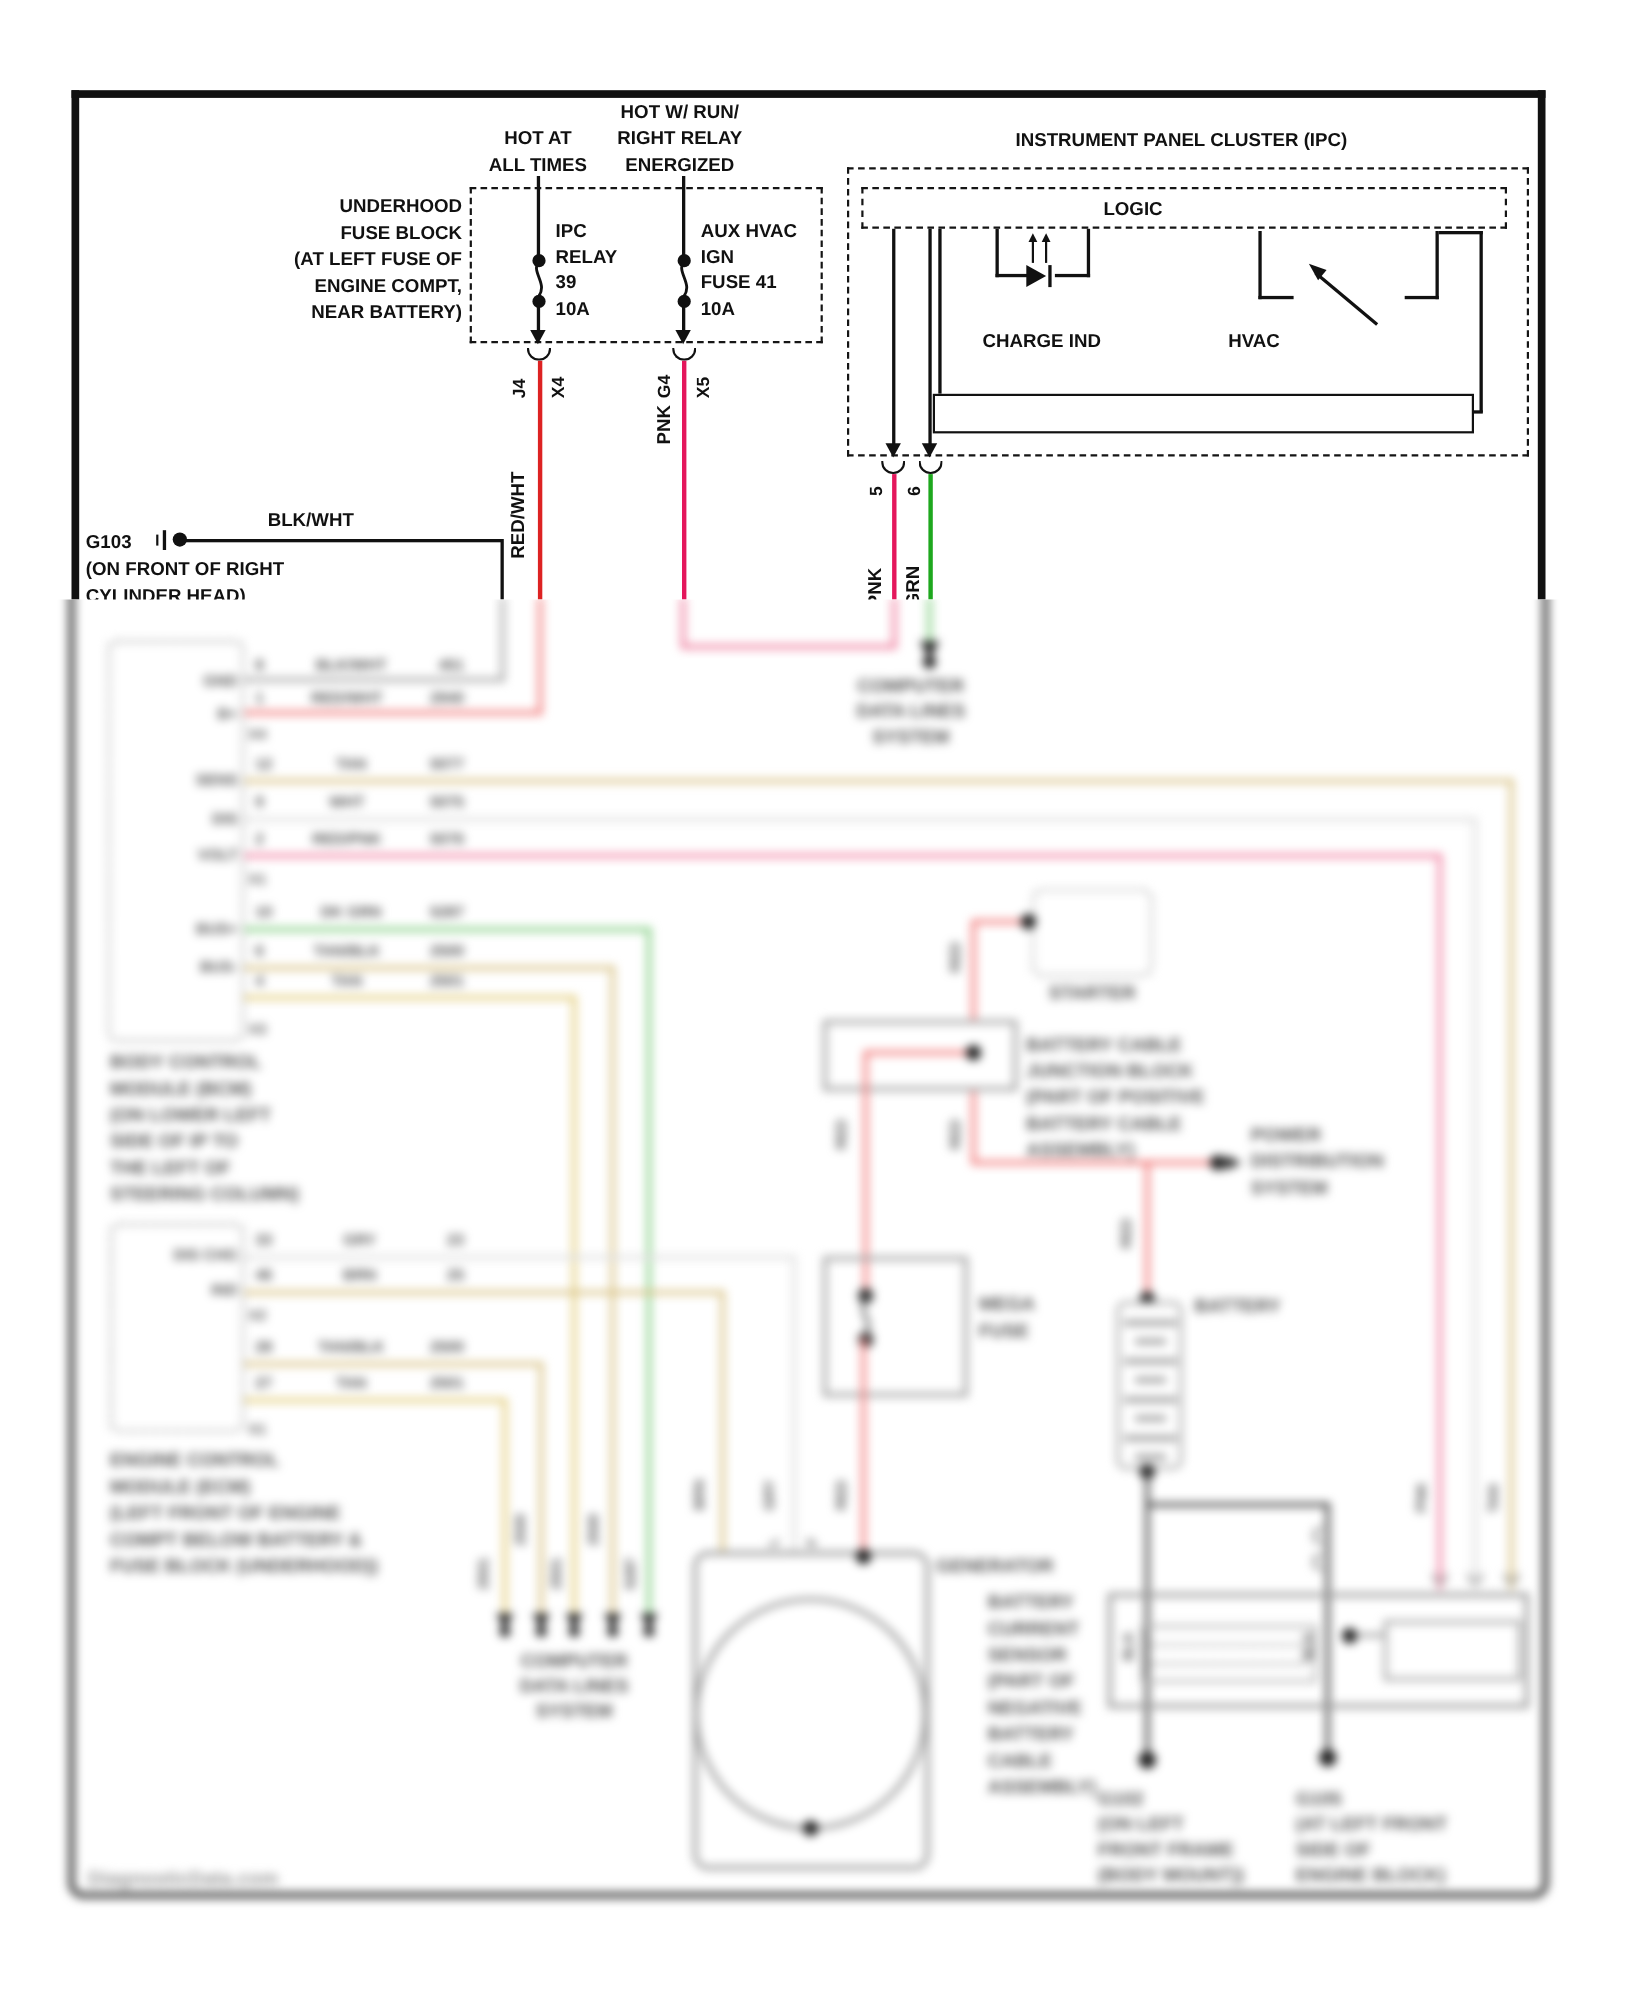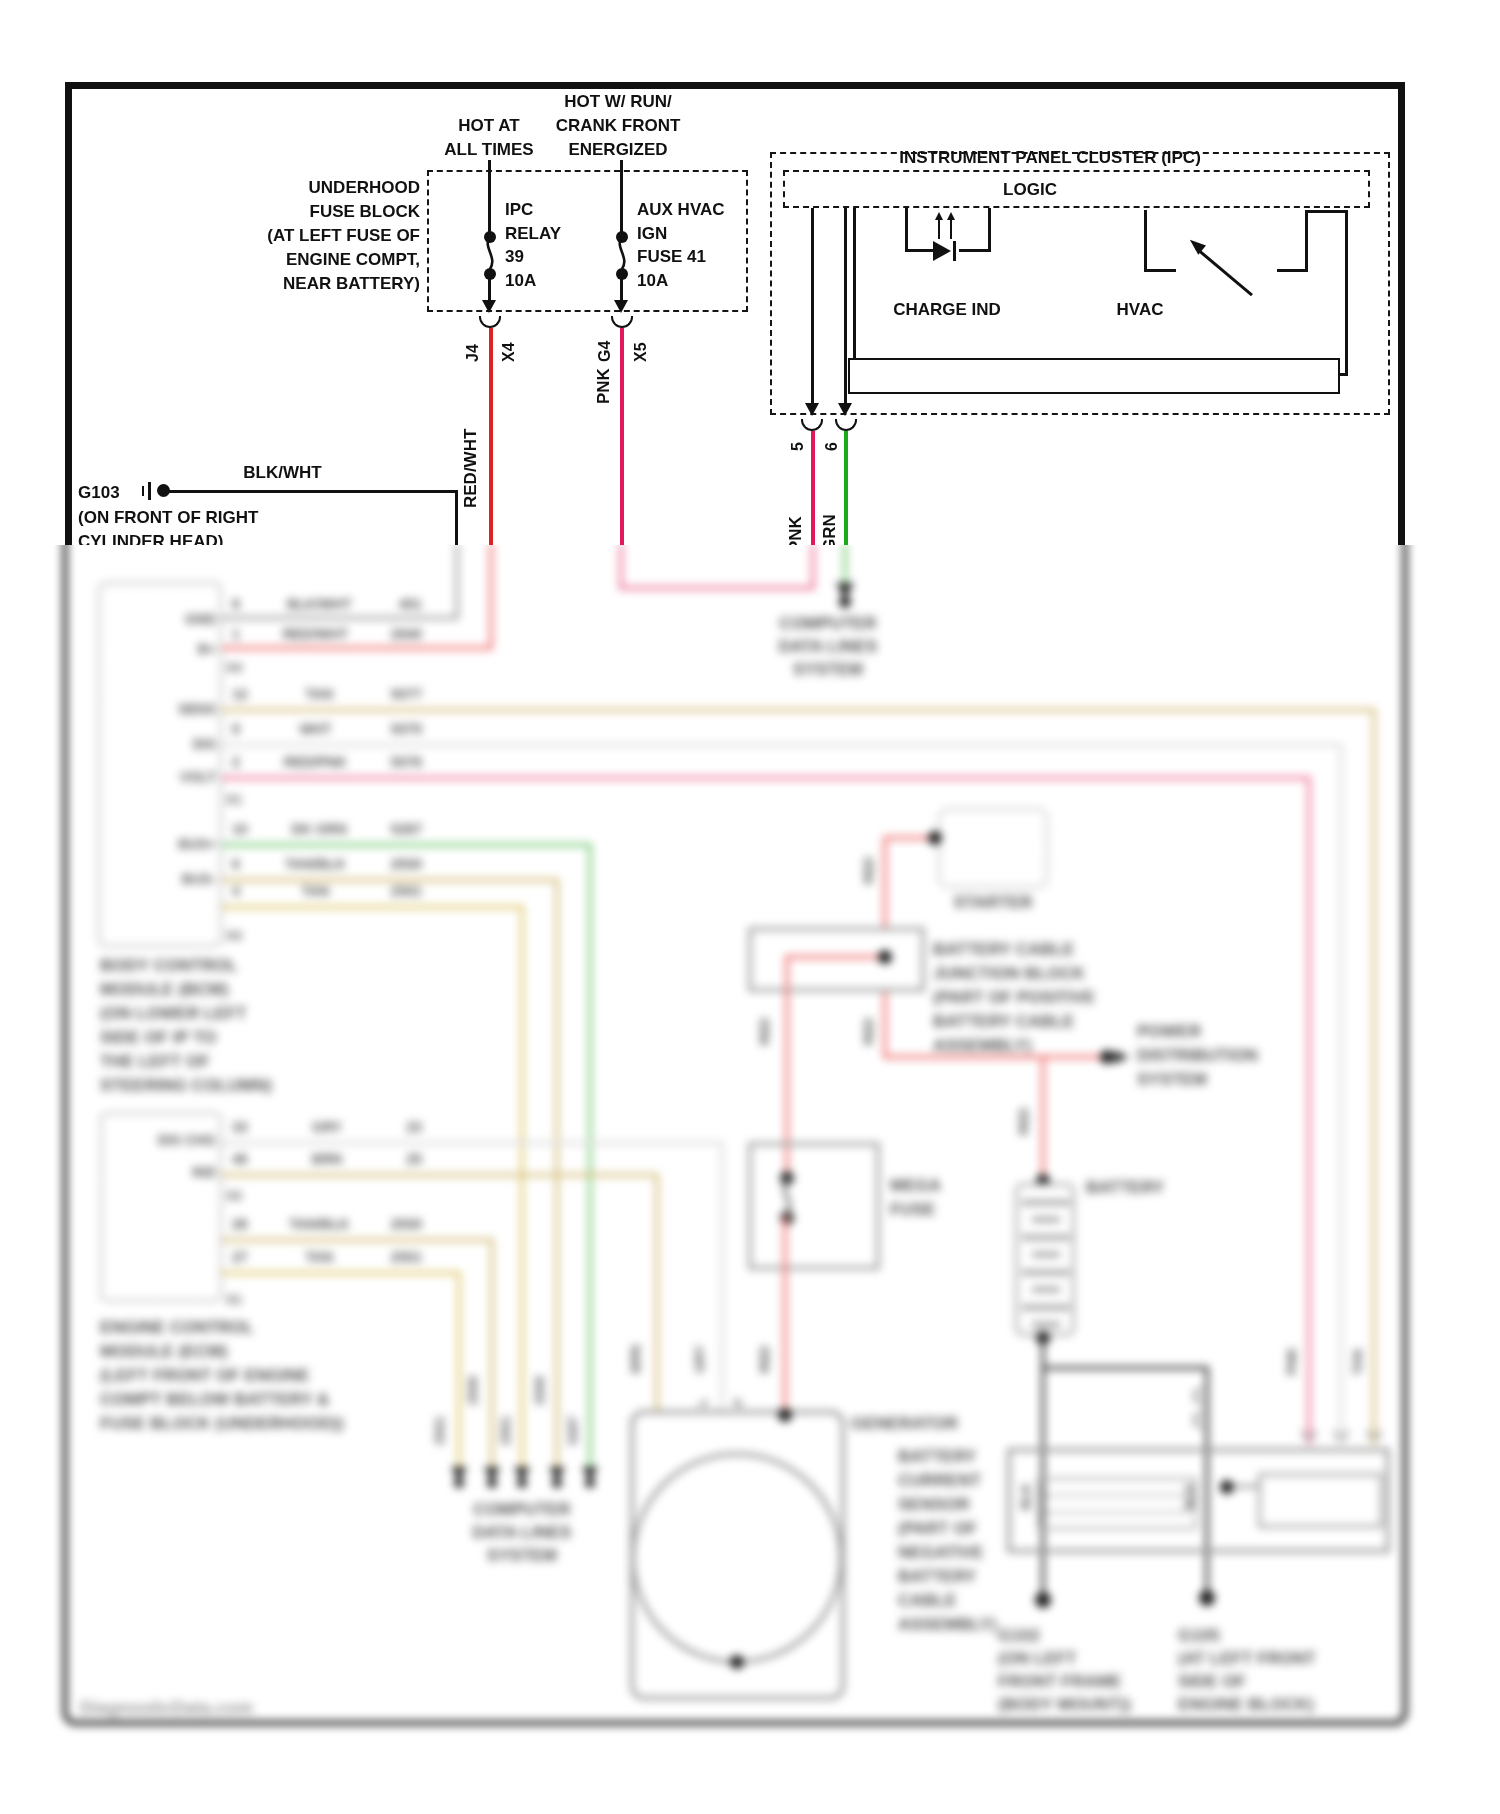--- a/index.html
+++ b/index.html
@@ -291,21 +291,21 @@
 
   <div class="layer" id="sharp-layer">
 
     <i class="w" style="left:65px;top:82px;width:1340px;height:7px;background:#111;"></i>
     <i class="w" style="left:65px;top:82px;width:7px;height:463px;background:#111;"></i>
     <i class="w" style="left:1398px;top:82px;width:7px;height:463px;background:#111;"></i>
 
     <b class="t c" style="left:414px;top:114px;width:150px;">HOT AT</b>
     <b class="t c" style="left:414px;top:138px;width:150px;">ALL TIMES</b>
     <b class="t c" style="left:543px;top:90px;width:150px;">HOT W/ RUN/</b>
-    <b class="t c" style="left:543px;top:114px;width:150px;">CRANK FRONT</b>
+    <b class="t c" style="left:543px;top:114px;width:150px;">RIGHT RELAY</b>
     <b class="t c" style="left:543px;top:138px;width:150px;">ENERGIZED</b>
 
     <b class="t r" style="left:225px;top:176px;width:195px;">UNDERHOOD</b>
     <b class="t r" style="left:225px;top:200px;width:195px;">FUSE BLOCK</b>
     <b class="t r" style="left:225px;top:224px;width:195px;">(AT LEFT FUSE OF</b>
     <b class="t r" style="left:225px;top:248px;width:195px;">ENGINE COMPT,</b>
     <b class="t r" style="left:225px;top:272px;width:195px;">NEAR BATTERY)</b>
 
     <i class="w dash" style="left:427px;top:170px;width:321px;height:142px;"></i>
 
@@ -348,21 +348,21 @@
     <b class="t c" style="left:225px;top:461px;width:115px;">BLK/WHT</b>
     <i class="w" style="left:165px;top:490px;width:292px;height:3px;background:#111;"></i>
     <i class="w" style="left:455px;top:490px;width:3px;height:55px;background:#111;"></i>
     <i class="dot" style="left:157px;top:484px;width:13px;height:13px;"></i>
     <i class="w" style="left:148px;top:482px;width:3px;height:18px;background:#111;"></i>
     <i class="w" style="left:142px;top:486px;width:2px;height:10px;background:#111;"></i>
     <b class="t" style="left:78px;top:481px;">G103</b>
     <b class="t" style="left:78px;top:506px;">(ON FRONT OF RIGHT</b>
     <b class="t" style="left:78px;top:530px;">CYLINDER HEAD)</b>
 
-    <b class="t c" style="left:740px;top:116px;width:620px;margin-top:30px;">INSTRUMENT PANEL CLUSTER (IPC)</b>
+    <b class="t c" style="left:764px;top:116px;width:620px;">INSTRUMENT PANEL CLUSTER (IPC)</b>
     <i class="w dash" style="left:770px;top:152px;width:620px;height:263px;"></i>
     <i class="w dash" style="left:783px;top:170px;width:587px;height:38px;"></i>
     <b class="t c" style="left:900px;top:178px;width:260px;">LOGIC</b>
 
     <i class="w" style="left:905px;top:208px;width:3px;height:44px;background:#111;"></i>
     <i class="w" style="left:988px;top:208px;width:3px;height:44px;background:#111;"></i>
     <i class="w" style="left:905px;top:249px;width:32px;height:3px;background:#111;"></i>
     <i class="w" style="left:959px;top:249px;width:32px;height:3px;background:#111;"></i>
     <i class="w" style="left:933px;top:241px;width:0;height:0;border-top:10px solid transparent;border-bottom:10px solid transparent;border-left:18px solid #111;"></i>
     <i class="w" style="left:953px;top:241px;width:3px;height:20px;background:#111;"></i>

